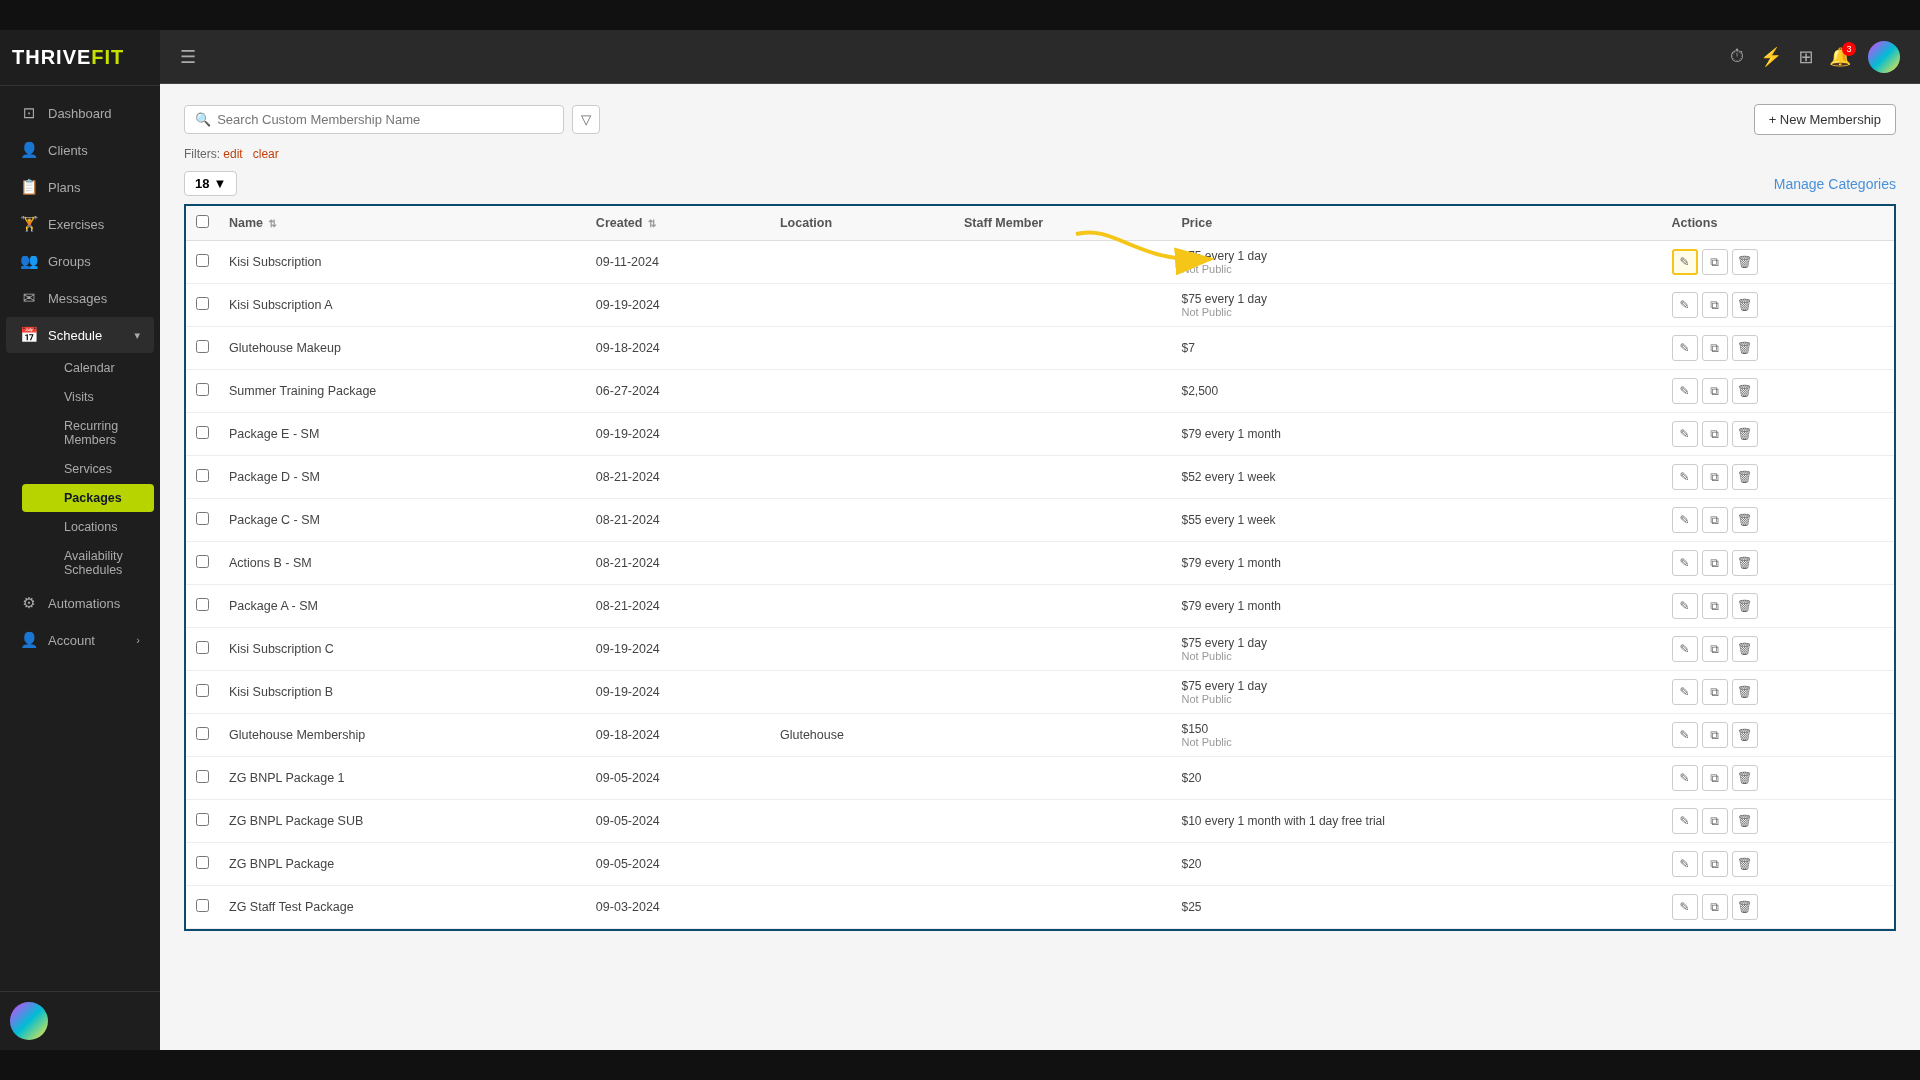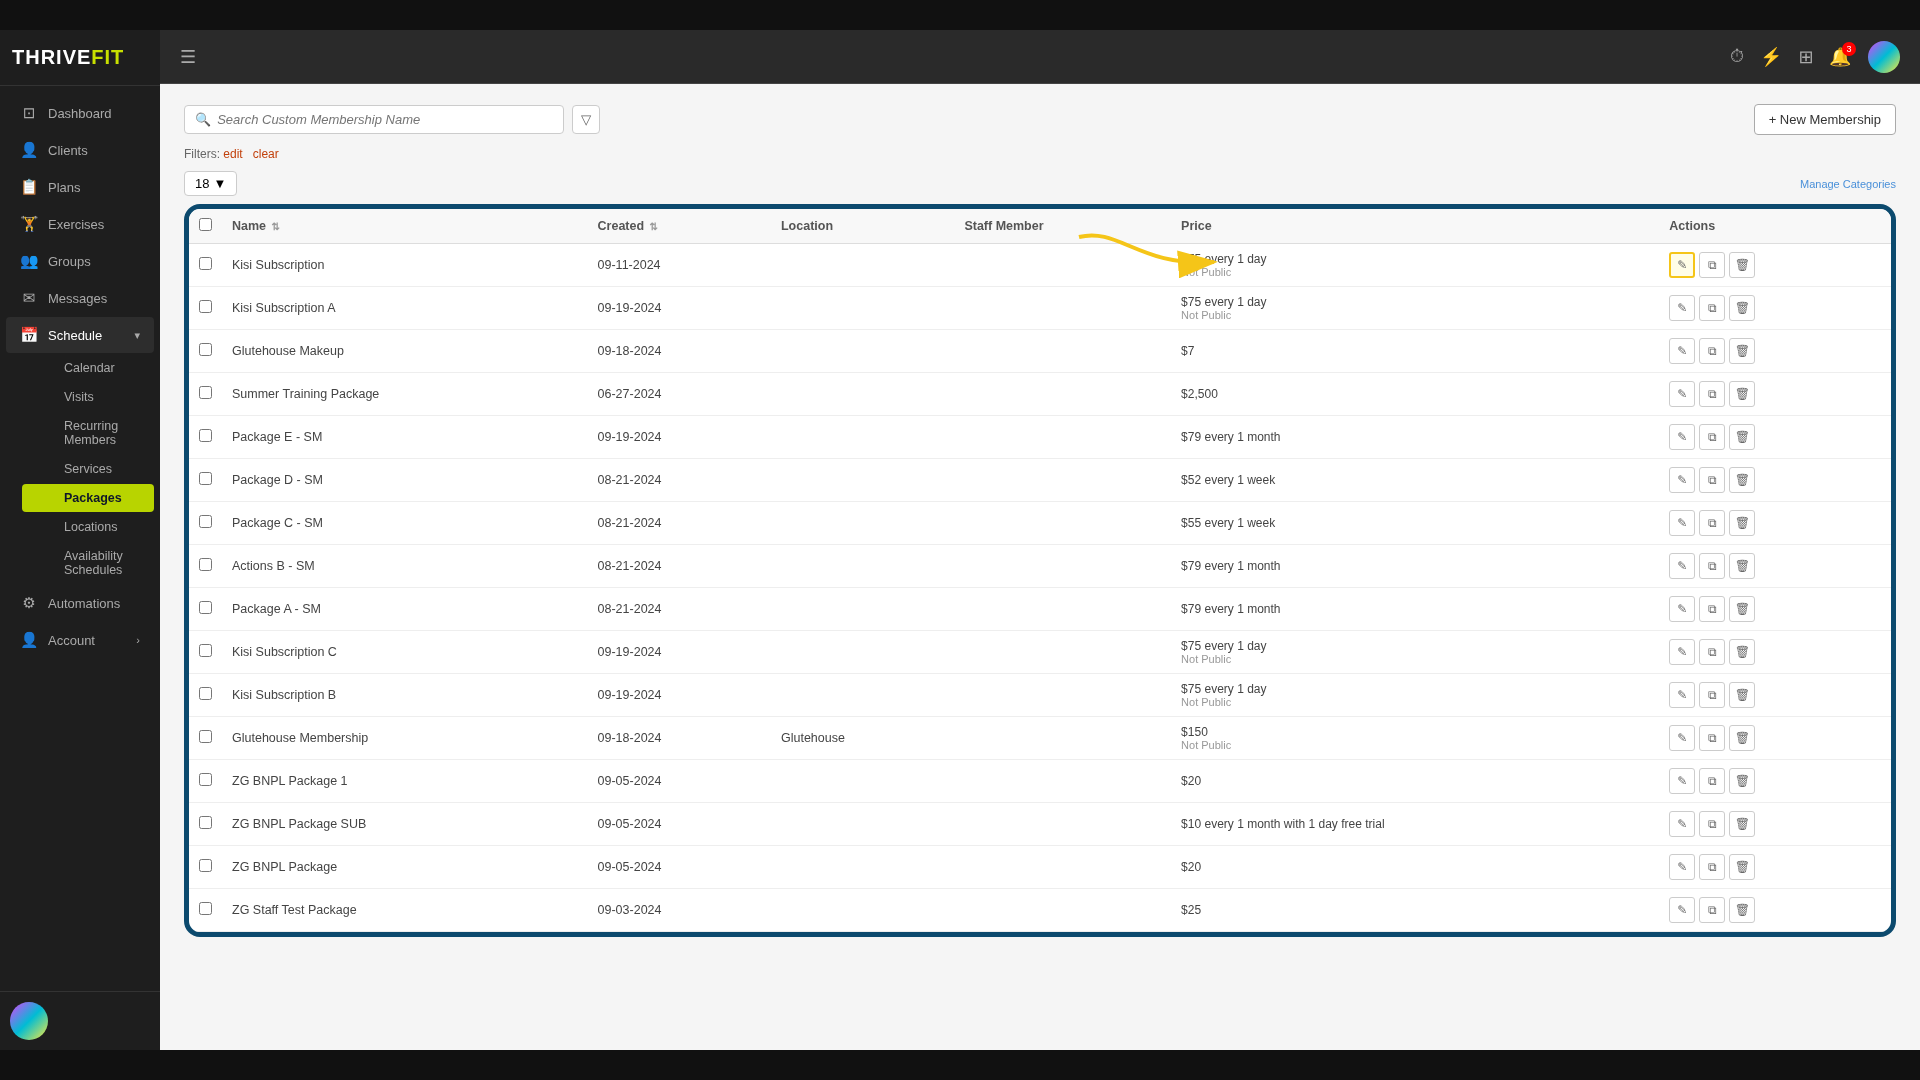--- a/index.html
+++ b/index.html
@@ -38,37 +38,37 @@
     .user-avatar { width: 32px; height: 32px; background: linear-gradient(135deg, #e040fb, #00bcd4, #ffeb3b); border-radius: 50%; cursor: pointer; }
 
     
     .main-layout { display: flex; flex-direction: column; flex: 1; overflow: hidden; }
     .main-content { flex: 1; overflow-y: auto; padding: 20px 24px; background: #f5f5f5; }
 
     
     .toolbar { display: flex; align-items: center; justify-content: space-between; margin-bottom: 12px; }
     .search-container { display: flex; align-items: center; gap: 8px; }
     .search-box { display: flex; align-items: center; background: #fff; border: 1px solid #ccc; border-radius: 4px; padding: 6px 10px; width: 380px; gap: 6px; }
-    .search-box input { border: none; outline: none; font-size: 13px; color: #0369a1; background: transparent; width: 100%; font-style: italic; }
+    .search-box input { border: none; outline: none; font-size: 13px; color: #0369a1; background: transparent; width: 100%; }
     .search-icon-svg { color: #888; font-size: 13px; }
     .filter-btn { background: #fff; border: 1px solid #ccc; border-radius: 4px; padding: 6px 8px; cursor: pointer; color: #666; }
     .new-membership-btn { background: #fff; border: 1px solid #aaa; border-radius: 4px; padding: 7px 14px; cursor: pointer; font-size: 13px; color: #333; display: flex; align-items: center; gap: 6px; }
 
     
     .filters-row { font-size: 12px; color: #666; margin-bottom: 10px; }
     .filters-row a { color: #c2410c; text-decoration: none; cursor: pointer; }
 
     
     .table-controls { display: flex; align-items: center; justify-content: space-between; margin-bottom: 8px; }
     .count-selector { display: flex; align-items: center; gap: 6px; }
-    .count-btn { background: #fff; border: 1px solid #ccc; border-radius: 4px; padding: 4px 10px; cursor: pointer; font-size: 13px; display: flex; align-items: center; gap: 4px; }
-    .manage-categories-link { color: #4a90d9; font-size: 11px; cursor: pointer; text-decoration: none; }
-
-    
-    .table-wrapper { background: #fff; border-radius: 16px; overflow: hidden; border: 5px solid #0c4a6e; }
+    .count-btn { background: #fff; border: 1px solid #ccc; border-radius: 4px; padding: 4px 10px; cursor: pointer; font-size: 13px; display: flex; align-items: center; gap: 4px; font-weight: bold; }
+    .manage-categories-link { color: #4a90d9; font-size: 14px; cursor: pointer; text-decoration: none; }
+
+    
+    .table-wrapper { background: #fff; border-radius: 0; overflow: hidden; border: 2px solid #0c4a6e; }
     table { width: 100%; border-collapse: collapse; }
     thead tr { background: #f8f8f8; border-bottom: 1px solid #ddd; }
     thead th { padding: 9px 10px; text-align: left; font-size: 12.5px; color: #555; font-weight: 600; }
     thead th.sortable { cursor: pointer; }
     thead th .sort-arrow { font-size: 10px; color: #999; margin-left: 2px; }
     tbody tr { border-bottom: 1px solid #eee; }
     tbody td { padding: 8px 10px; font-size: 12.5px; color: #444; vertical-align: middle; }
     .checkbox-col { width: 30px; }
     td.price-col { color: #444; font-size: 12px; }
     .not-public { color: #999; font-size: 11px; display: block; }

